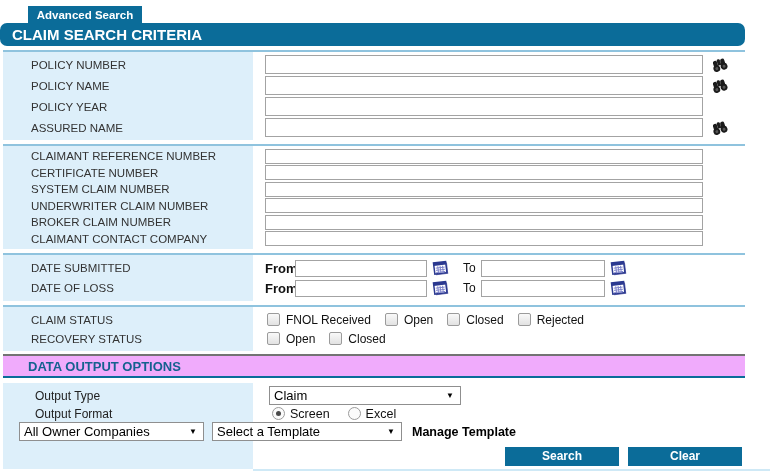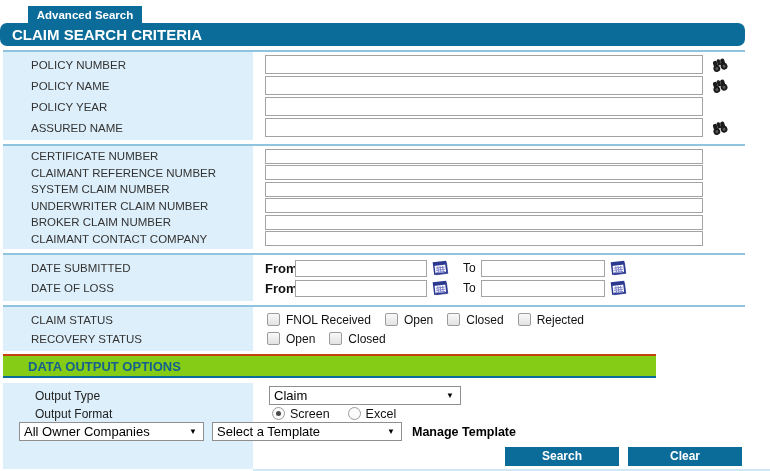--- a/index.html
+++ b/index.html
@@ -88,23 +88,23 @@
   }
   .radio.selected::after {
     content: ""; position: absolute; left: 3px; top: 3px; right: 3px; bottom: 3px;
     background: #4a4a4a; border-radius: 50%;
   }
   .radio-label { margin-left: 5px; font-size: 12.5px; color: #111; }
   .radio + .radio-label + .radio { margin-left: 18px; }
 
   
   .output-header {
-    margin: 3px 0 0 3px; width: 653px; height: 24px;
-    background: #84cc16;
-    border-top: 2px solid #c2410c;
+    margin: 3px 0 0 3px; width: 742px; height: 24px;
+    background: #f0abfc;
+    border-top: 2px solid #737373;
     border-bottom: 2px solid #0b6c99;
     display: flex; align-items: center;
   }
   .output-header span {
     padding-left: 25px; font-weight: bold; font-size: 13px; color: #14618f;
   }
 
   
   .select {
     height: 19px; border: 1px solid #8f8f8f; background: #fff;
@@ -208,25 +208,25 @@
       <circle cx="4.7" cy="11.6" r="1.5" fill="#555"></circle>
       <circle cx="12.3" cy="11.6" r="1.5" fill="#555"></circle>
     </g>
   </svg>
 </span>
     </div>
   </div>
 
   <div class="section sec2">
     <div class="row">
+      <span class="flabel">CLAIMANT REFERENCE NUMBER</span>
+      <input class="text-input" type="text" value="" style="">
+    </div>
+    <div class="row">
       <span class="flabel">CERTIFICATE NUMBER</span>
-      <input class="text-input" type="text" value="" style="">
-    </div>
-    <div class="row">
-      <span class="flabel">CLAIMANT REFERENCE NUMBER</span>
       <input class="text-input" type="text" value="" style="">
     </div>
     <div class="row">
       <span class="flabel">SYSTEM CLAIM NUMBER</span>
       <input class="text-input" type="text" value="" style="">
     </div>
     <div class="row">
       <span class="flabel">UNDERWRITER CLAIM NUMBER</span>
       <input class="text-input" type="text" value="" style="">
     </div>

